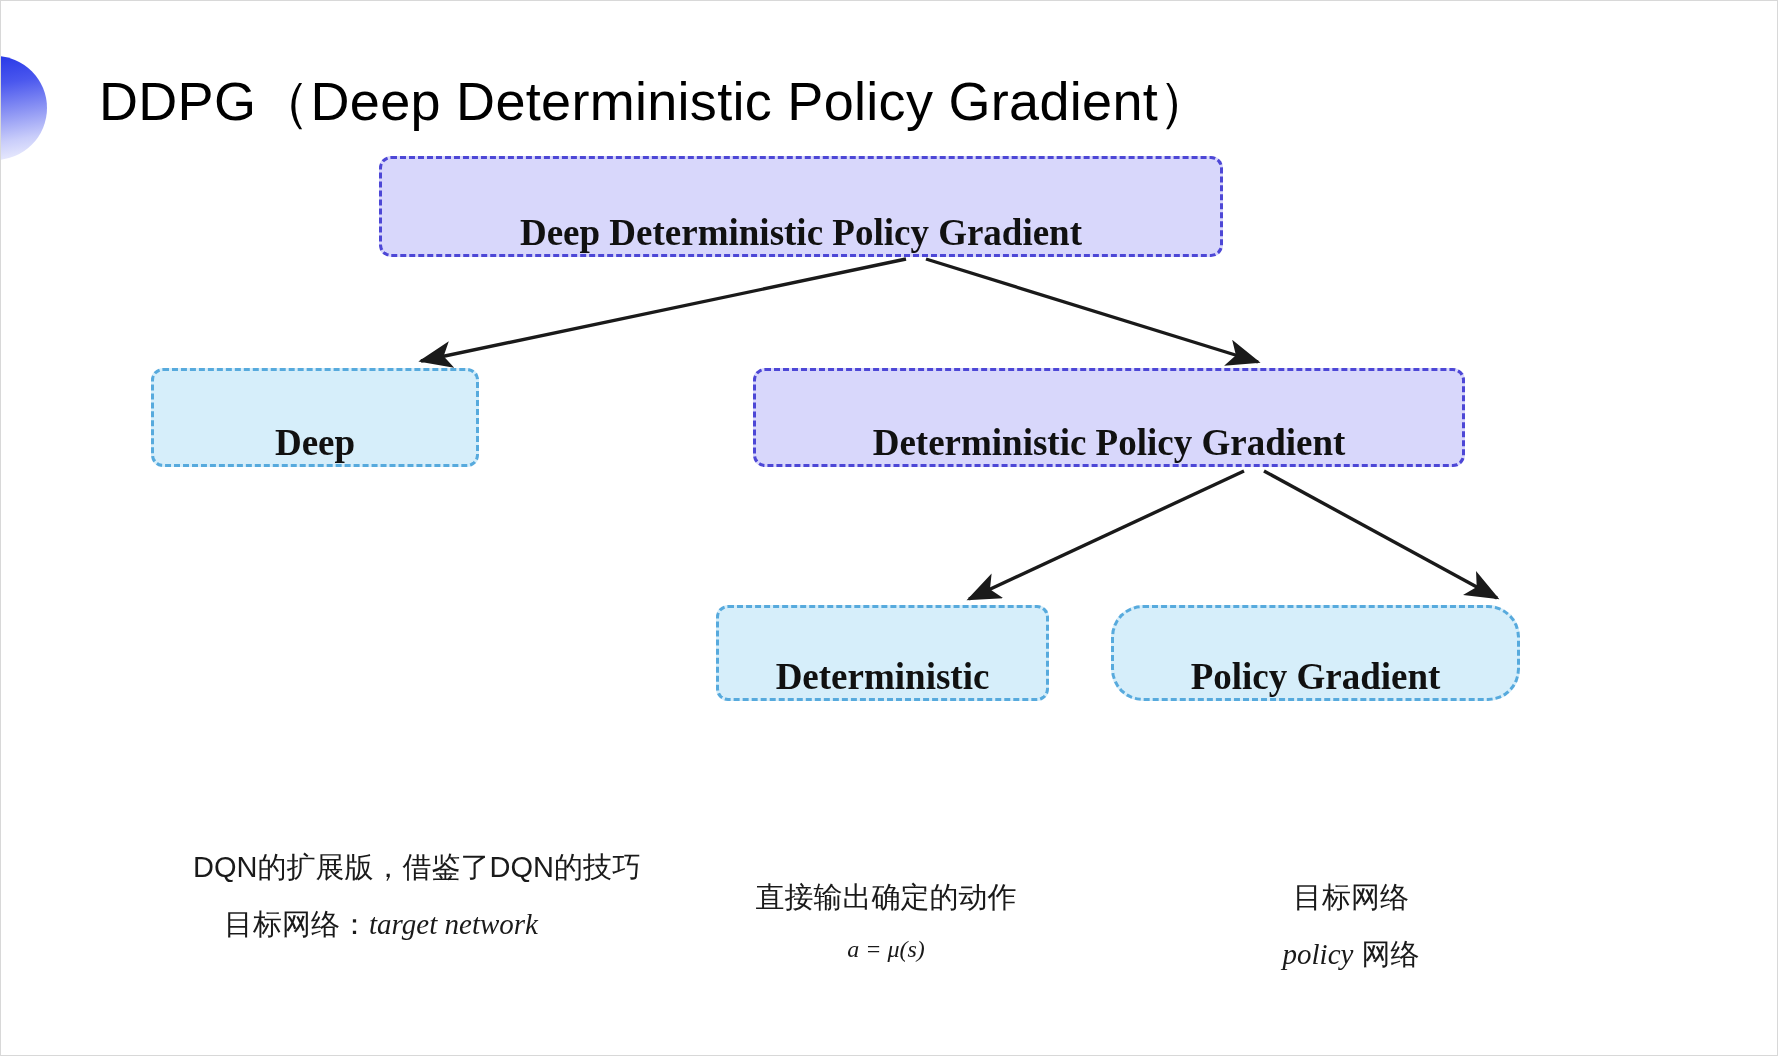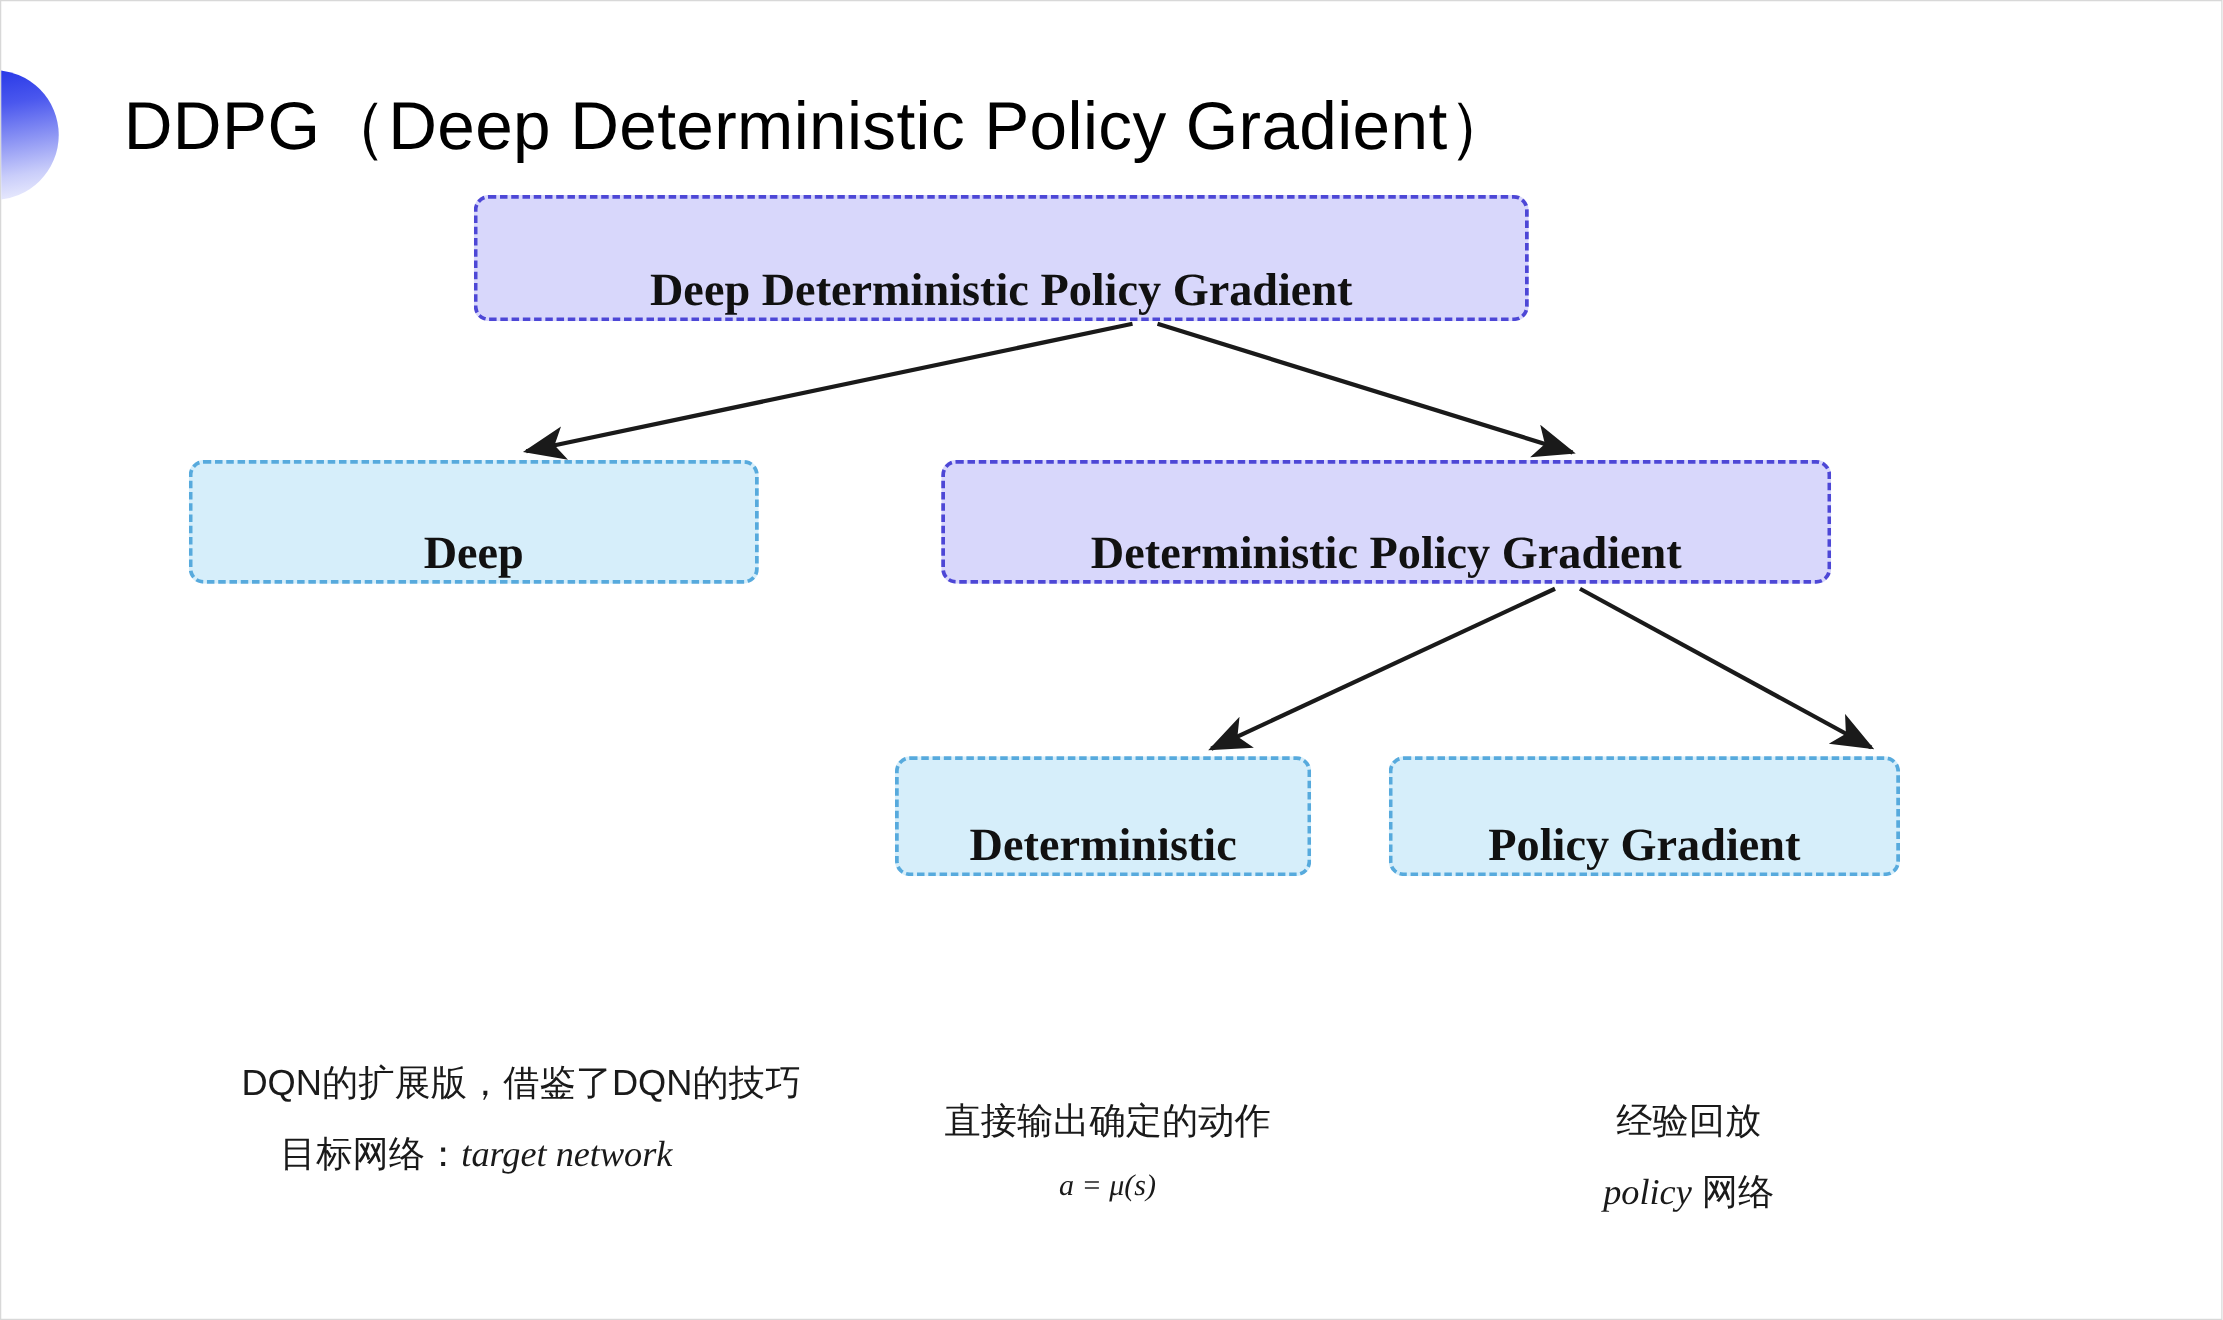--- a/index.html
+++ b/index.html
@@ -20,24 +20,24 @@
 
   
   .nbox{position:absolute;box-sizing:border-box;display:flex;
         align-items:flex-end;justify-content:center;text-align:center;
         border-radius:12px;color:#111111;font-weight:600;font-family:Liberation Serif, serif;}
   .nbox span{display:block;width:100%;padding:0 10px;}
   .purple{background:#d8d7fb;border:3px dashed #4d47d6;}
   .blue{background:#d6eefa;border:3px dashed #57aadd;}
 
   #box-root   {left:378px; top:155px; width:844px; height:101px; font-size:37px;}
-  #box-deep   {left:150px; top:367px; width:456px; height:99px;  font-size:37px;}
+  #box-deep   {left:150px; top:367px; width:328px; height:99px;  font-size:37px;}
   #box-dpg    {left:738px; top:367px; width:712px; height:99px;  font-size:37px;margin-left:14px;}
   #box-det    {left:715px; top:604px; width:333px; height:96px;  font-size:37px;}
-  #box-pg     {left:1110px;top:604px; width:409px; height:96px;  font-size:37px;}
+  #box-pg     {left:1110px;top:604px; width:409px; height:96px;  font-size:37px;border-radius:32px;}
 
   
   #arrows{position:absolute;left:0;top:0;width:1778px;height:1056px;
           pointer-events:none;}
 
   
   .cap{position:absolute;color:#1a1a1a;font-size:29px;line-height:1.95;}
   .cap .ser{font-family:"Liberation Serif","DejaVu Serif",serif;font-style:italic;}
   #cap-deep{left:120px;top:838px;width:520px;text-align:center;}
   #cap-deep .l1{white-space:nowrap;text-align:right;}
@@ -92,17 +92,17 @@
     <div class="l1">DQN的扩展版，借鉴了DQN的技巧</div>
     <div class="l2"><span>目标网络：</span><span class="ser">target network</span></div>
   </div>
 
   <div class="cap" id="cap-det">
     <div>直接输出确定的动作</div>
     <div class="math">a = μ(s)</div>
   </div>
 
   <div class="cap" id="cap-pg">
-    <div>经验回放</div>
+    <div>目标网络</div>
     <div><span class="ser">policy</span><span> 网络</span></div>
   </div>
 
 </div>
 
 </body></html>

